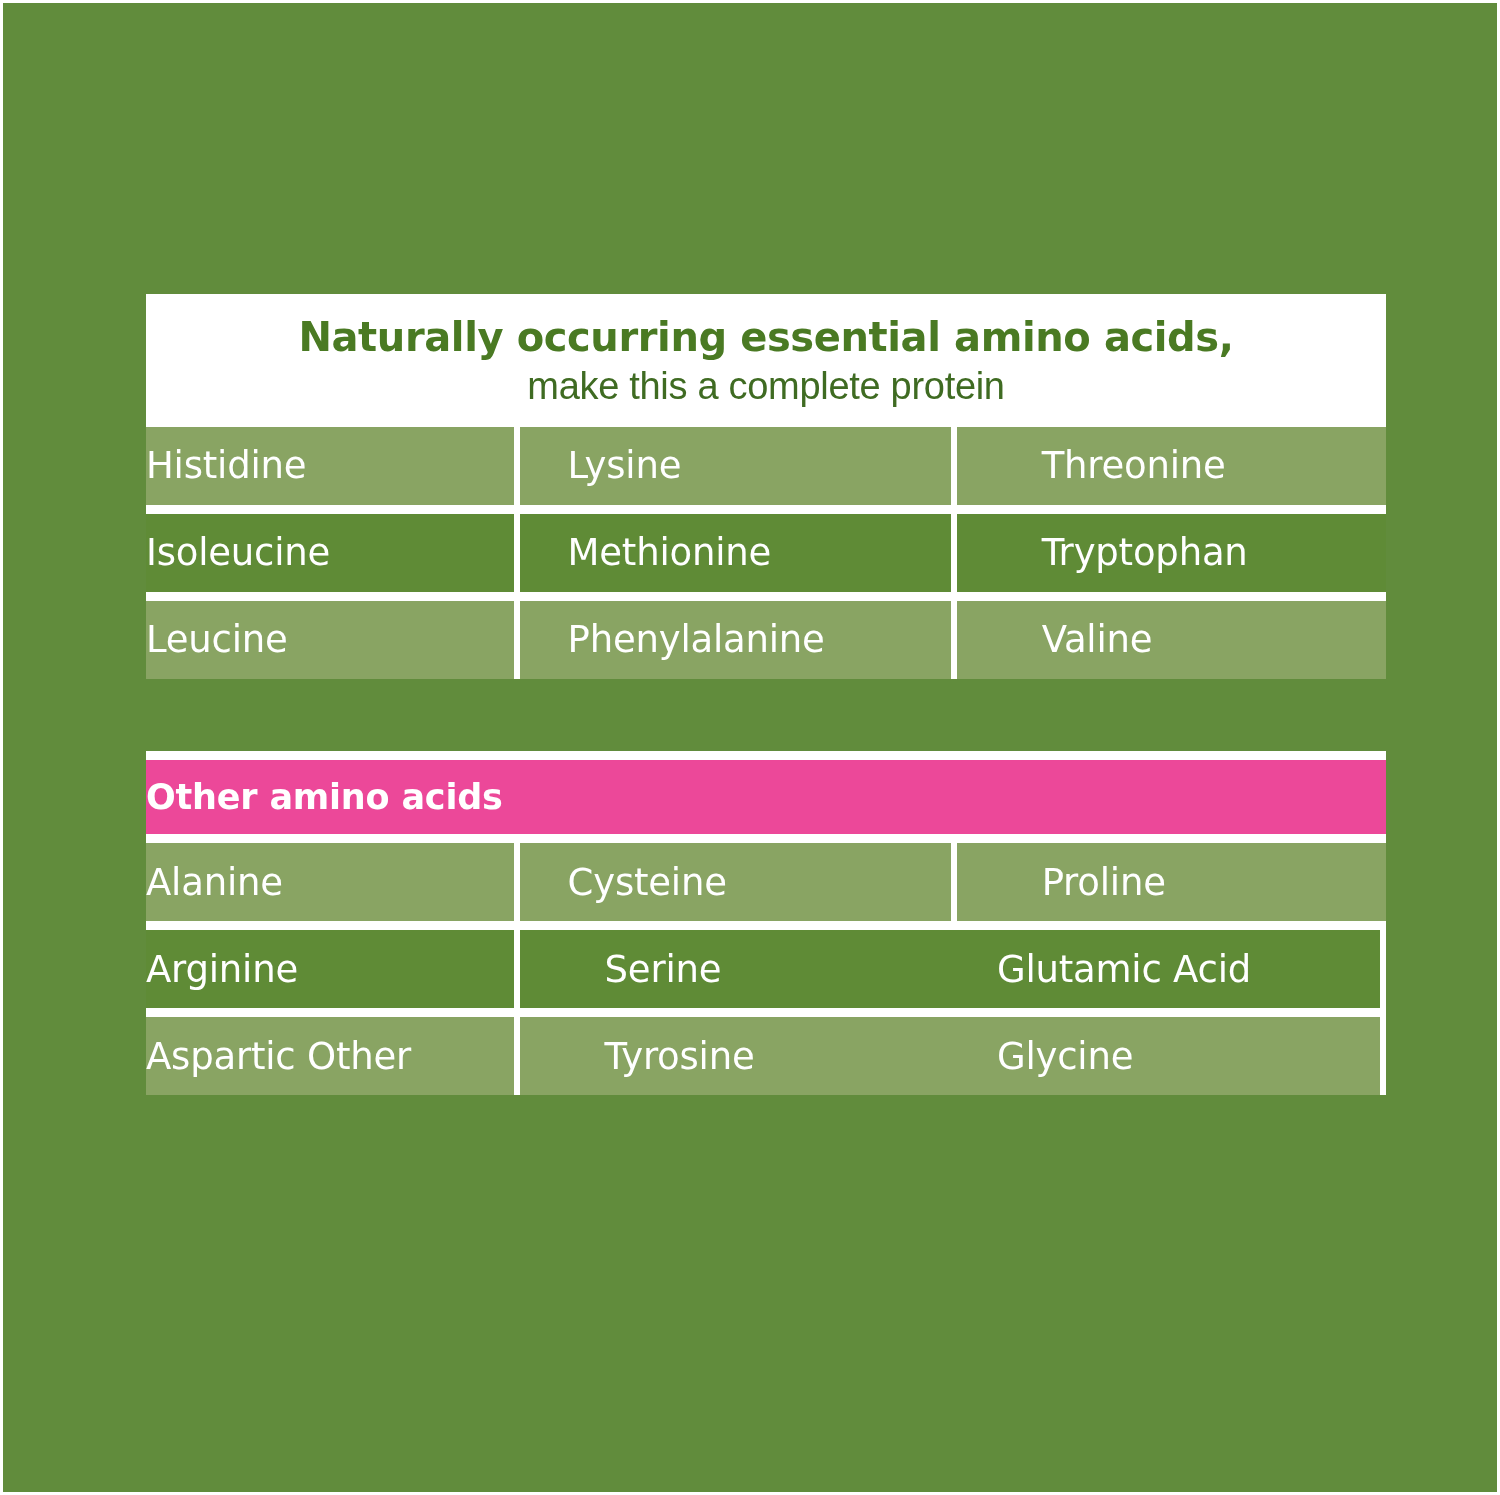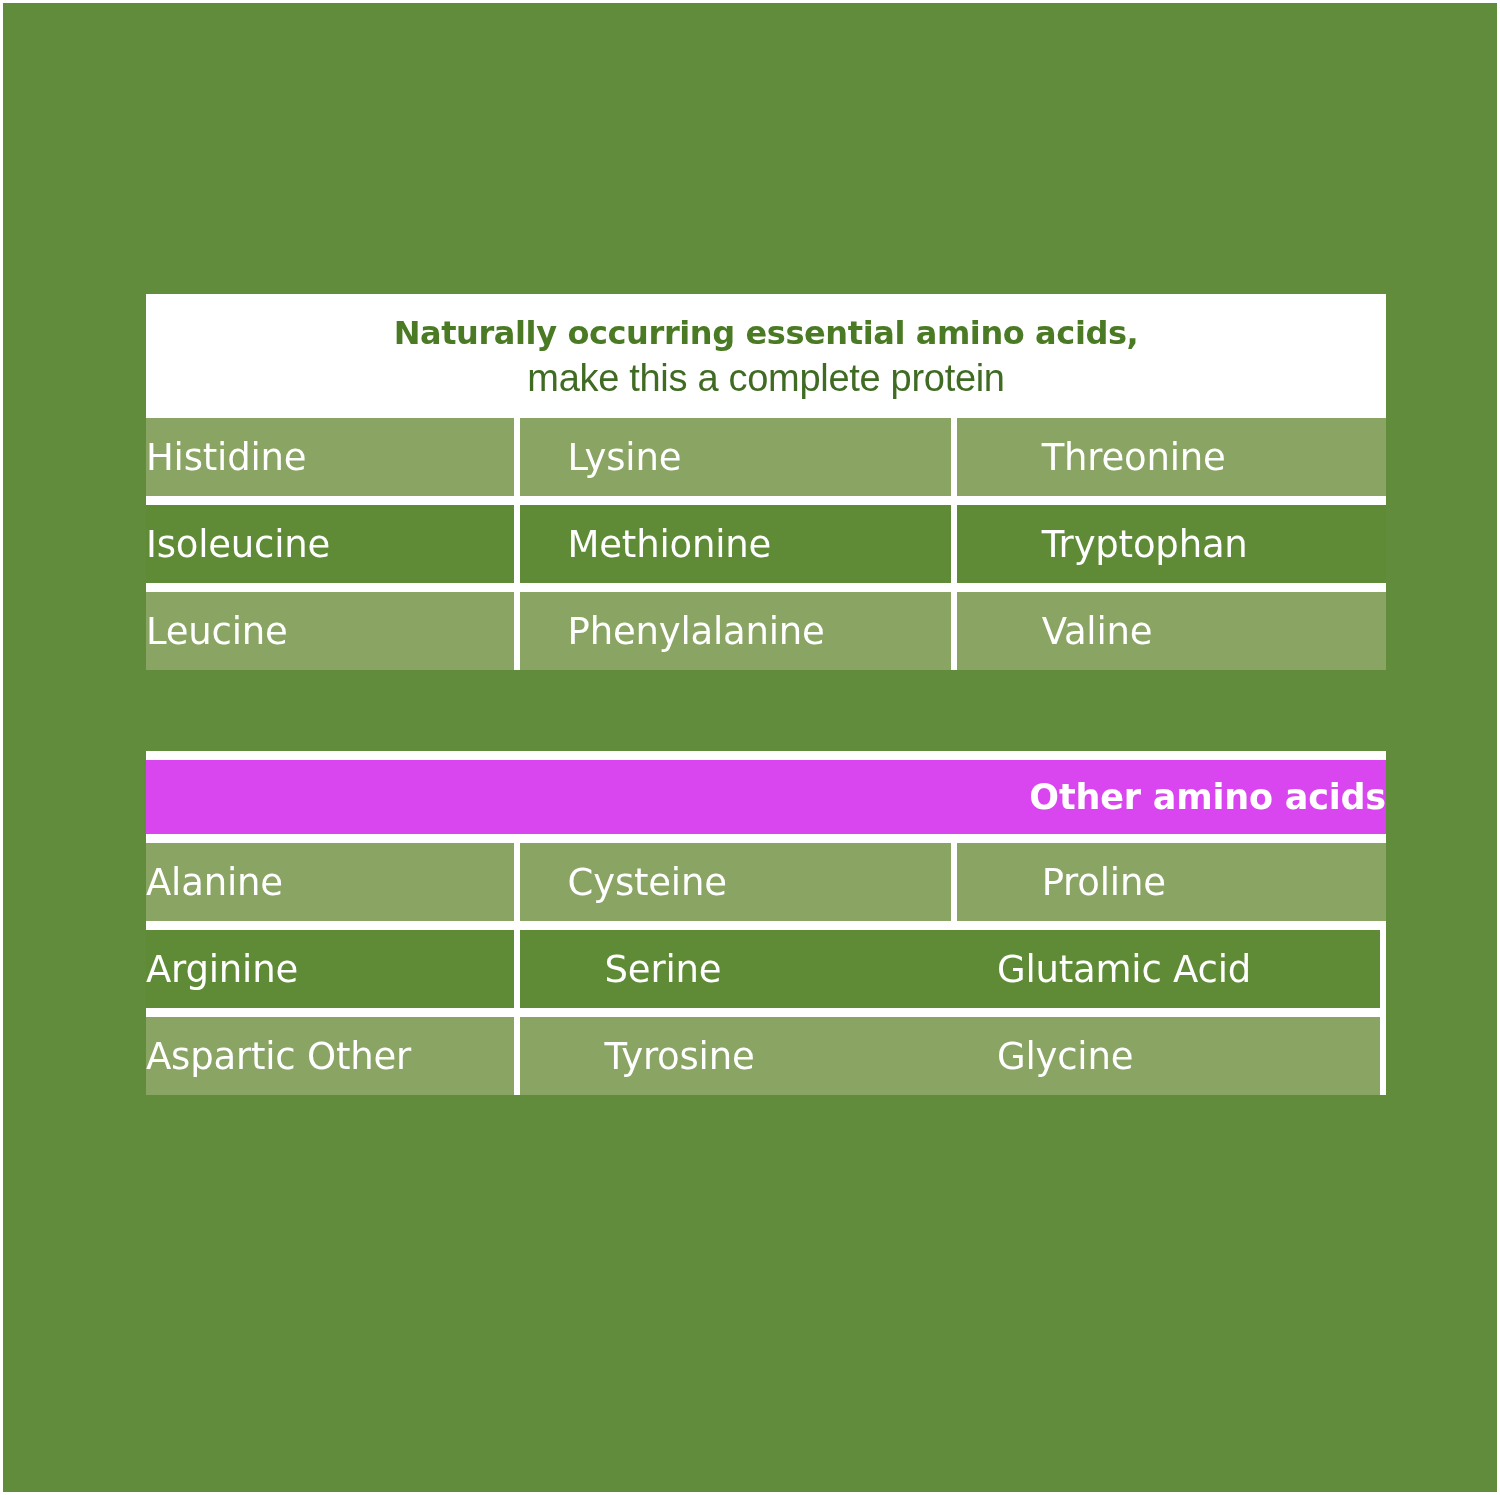--- a/index.html
+++ b/index.html
@@ -38,39 +38,39 @@
   .white-header {
     background: #ffffff;
     padding: 22px 0 16px 0;
     text-align: center;
   }
   .title-main {
     display: block;
     color: #4a7a23;
     font-family: "DejaVu Sans", sans-serif;
     font-weight: bold;
-    font-size: 32px;
+    font-size: 40px;
     line-height: 1.08;
     letter-spacing: -0.4px;
   }
   .title-sub {
     display: block;
     color: #3f6b22;
     font-family: Liberation Sans, sans-serif;
     font-weight: normal;
     font-size: 38px;
     line-height: 1.25;
     letter-spacing: -0.3px;
     padding-top: 4px;
   }
 
   
   .band-header {
-    background: #d946ef;
-    text-align: right;
+    background: #ec4899;
+    text-align: left;
     height: 74px;
     line-height: 74px;
   }
   .band-header .band-title {
     color: #ffffff;
     font-family: "DejaVu Sans", sans-serif;
     font-weight: bold;
     font-size: 35px;
     letter-spacing: -0.2px;
   }

